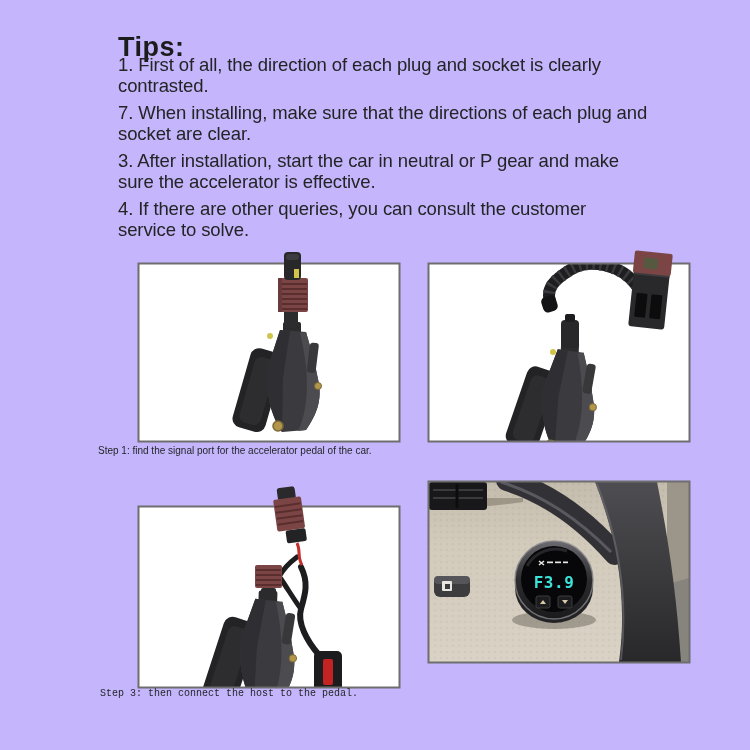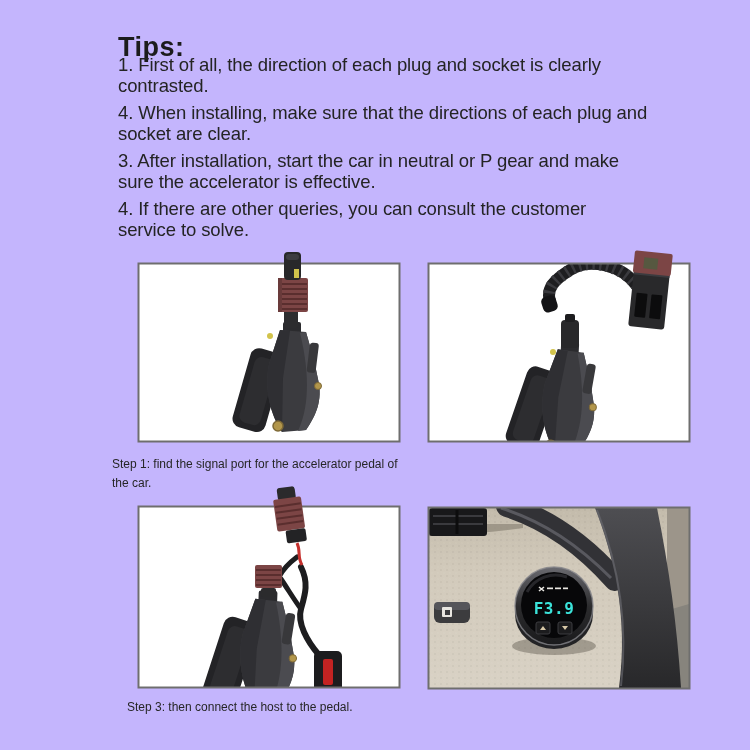--- a/index.html
+++ b/index.html
@@ -9,37 +9,37 @@
   }
   .title {
     position:absolute; left:118px; top:14px;
     font-size:27px; font-weight:700; color:#1c1c1c; letter-spacing:.5px;
   }
   .tips { position:absolute; left:118px; top:54px; width:548px; }
   .tips p { margin:0 17px 6px 0; font-size:18.5px; line-height:21px; letter-spacing:-0.1px; color:#242424; }
   .fig { position:absolute; width:264px; }
   .fig svg { display:block; overflow:visible; }
   .cap {
-    position:absolute; font-size:12px; line-height:19px; color:#262626; margin:14px;
+    position:absolute; font-size:10px; line-height:19px; color:#262626; margin:0;
   }
   .cap1 { left:98px;  top:441px; width:287px; }
   .cap2 { left:388px; top:441px; width:276px; }
-  .cap3 { left:113px;  top:684px; width:300px; }
+  .cap3 { left:100px;  top:684px; width:300px;font-family:Liberation Mono, monospace; }
   .cap4 { left:388px; top:684px; width:272px; }
 </style>
 </head>
 <body>
 
 <div class="canvas">
 
   <h1 class="title">Tips:</h1>
 
   <div class="tips">
     <p>1. First of all, the direction of each plug and socket is clearly contrasted.</p>
-    <p>4. When installing, make sure that the directions of each plug and socket are clear.</p>
+    <p>7. When installing, make sure that the directions of each plug and socket are clear.</p>
     <p>3. After installation, start the car in neutral or P gear and make sure the accelerator is effective.</p>
     <p>4. If there are other queries, you can consult the customer service to solve.</p>
   </div>
 
   <figure class="fig" style="left:97px; top:224px;">
     <svg width="264" height="202" viewBox="0 0 264 202">
       <defs>
         <clipPath id="clip1">
             <rect x="2" y="24" width="260" height="177"></rect>
           </clipPath>
@@ -172,21 +172,21 @@
           <line x1="139" y1="22" x2="165" y2="22"></line>
             <line x1="139" y1="28" x2="165" y2="28"></line>
           <line x1="139" y1="34" x2="165" y2="34"></line>
             <line x1="139" y1="40" x2="165" y2="40"></line>
         </g>
         <rect x="146" y="47" width="20" height="13" rx="2" fill="#232325"></rect>
       </g>
     </svg>
   </figure>
 
-  <figure class="fig" style="left:387px; top:468px;">
+  <figure class="fig" style="left:387px; top:442px;">
     <svg width="264" height="206" viewBox="0 0 264 206">
       <defs>
         <clipPath id="clip4">
             <rect x="2" y="24" width="260" height="180"></rect>
           </clipPath>
         <linearGradient id="dashGrad" x1="0" y1="0" x2="0" y2="1">
           <stop offset="0" stop-color="#c3bbab"></stop>
             <stop offset="0.35" stop-color="#d2cabb"></stop>
             <stop offset="1" stop-color="#d9d2c5"></stop>
         </linearGradient>

